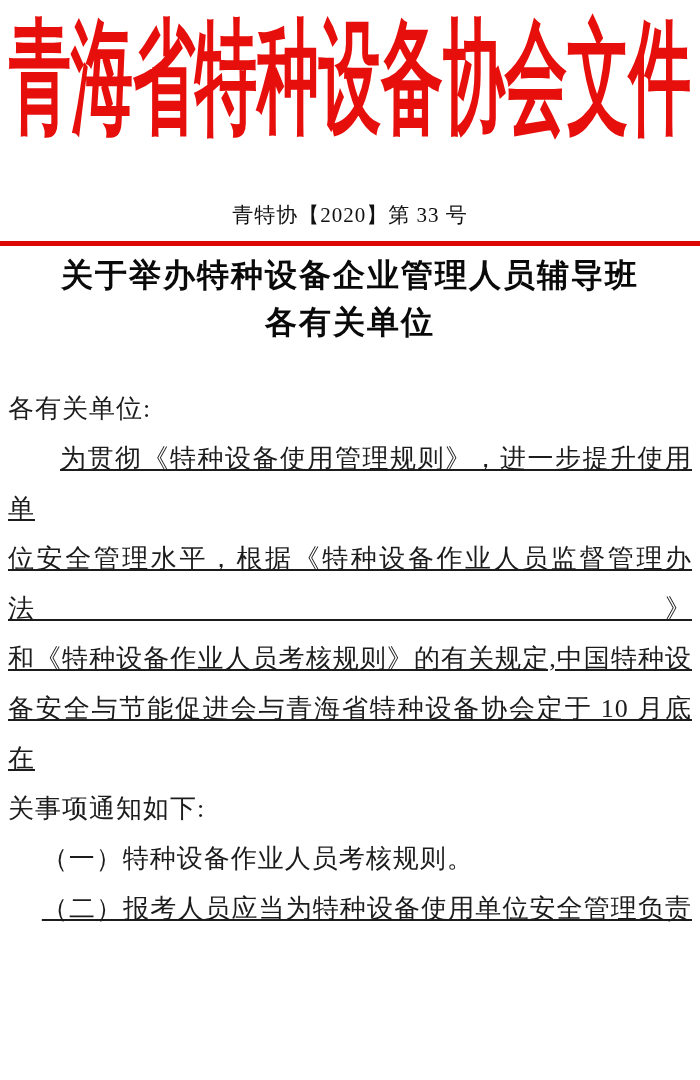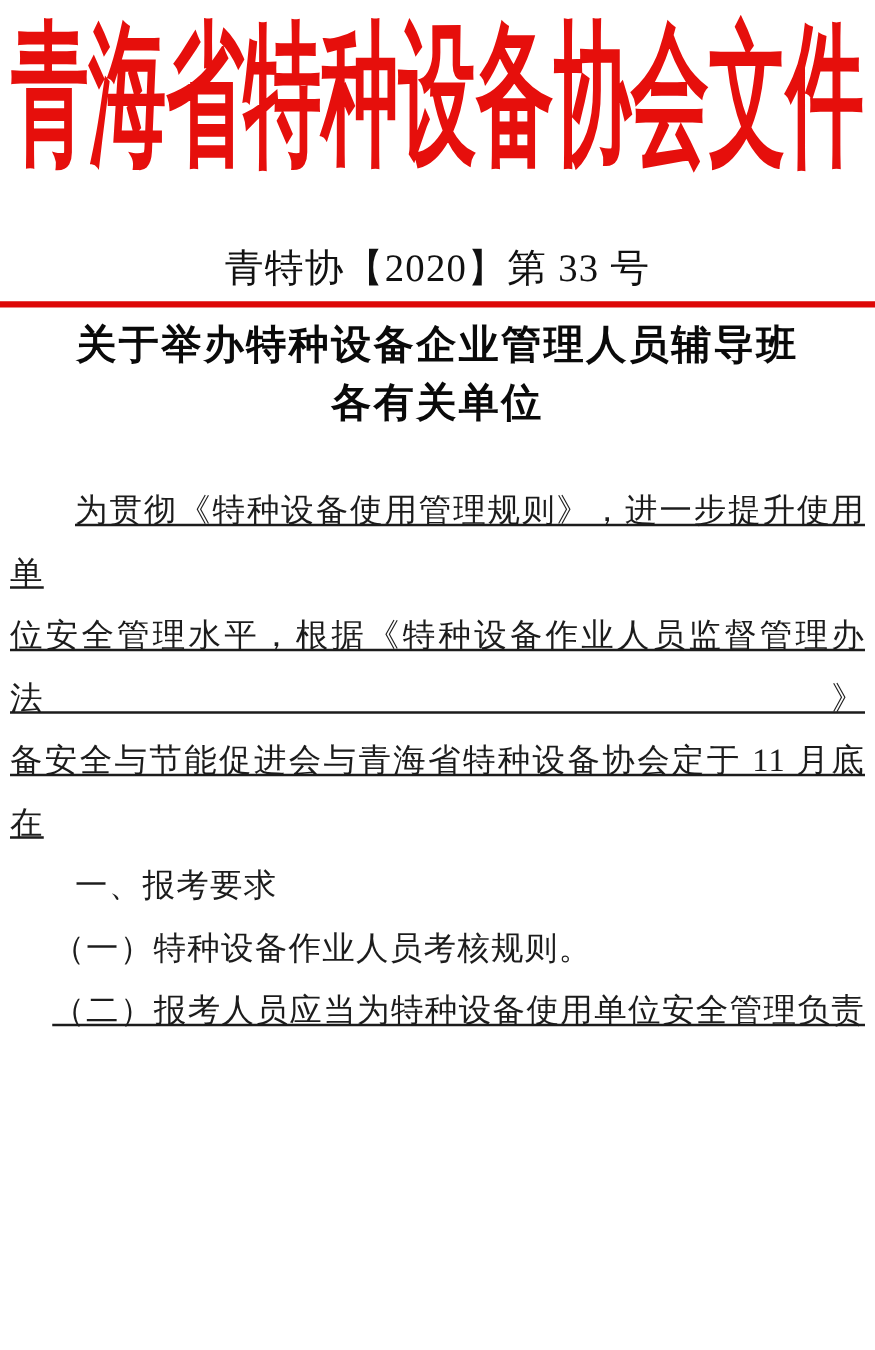--- a/index.html
+++ b/index.html
@@ -28,21 +28,21 @@
     white-space: nowrap;
     letter-spacing: 0px;
     transform: scaleY(2.0);
     transform-origin: center top;
     line-height: 62px;
   }
   
   .doc-number {
     margin-top: 34px;
     text-align: center;
-    font-size: 31px;
+    font-size: 21px;
     line-height: 30px;
     color: #111111;
     letter-spacing: 1px;
   }
   
   .red-rule {
     margin-top: 11px;
     width: 100%;
     height: 5px;
     background: #dd0706;
@@ -83,22 +83,24 @@
   <div class="doc-number">青特协【2020】第 33 号</div>
 
   <div class="red-rule"></div>
 
   <div class="title">
     <div class="title-line1">关于举办特种设备企业管理人员辅导班</div>
     <div class="title-line2">各有关单位</div>
   </div>
 
   <div class="body-text">
+    <div class="line">各有关单位:</div>
     <div class="line indent2 fill">为贯彻《特种设备使用管理规则》，进一步提升使用单</div>
     <div class="line fill">位安全管理水平，根据《特种设备作业人员监督管理办法》</div>
-    <div class="line fill">备安全与节能促进会与青海省特种设备协会定于 11 月底在</div>
-    <div class="line indent2">一、报考要求</div>
+    <div class="line fill">和《特种设备作业人员考核规则》的有关规定,中国特种设</div>
+    <div class="line fill">备安全与节能促进会与青海省特种设备协会定于 10 月底在</div>
+    <div class="line">关事项通知如下:</div>
     <div class="line indent14">（一）特种设备作业人员考核规则。</div>
     <div class="line indent14 fill">（二）报考人员应当为特种设备使用单位安全管理负责</div>
 
   </div>
 
 </div>
 
 </body></html>

